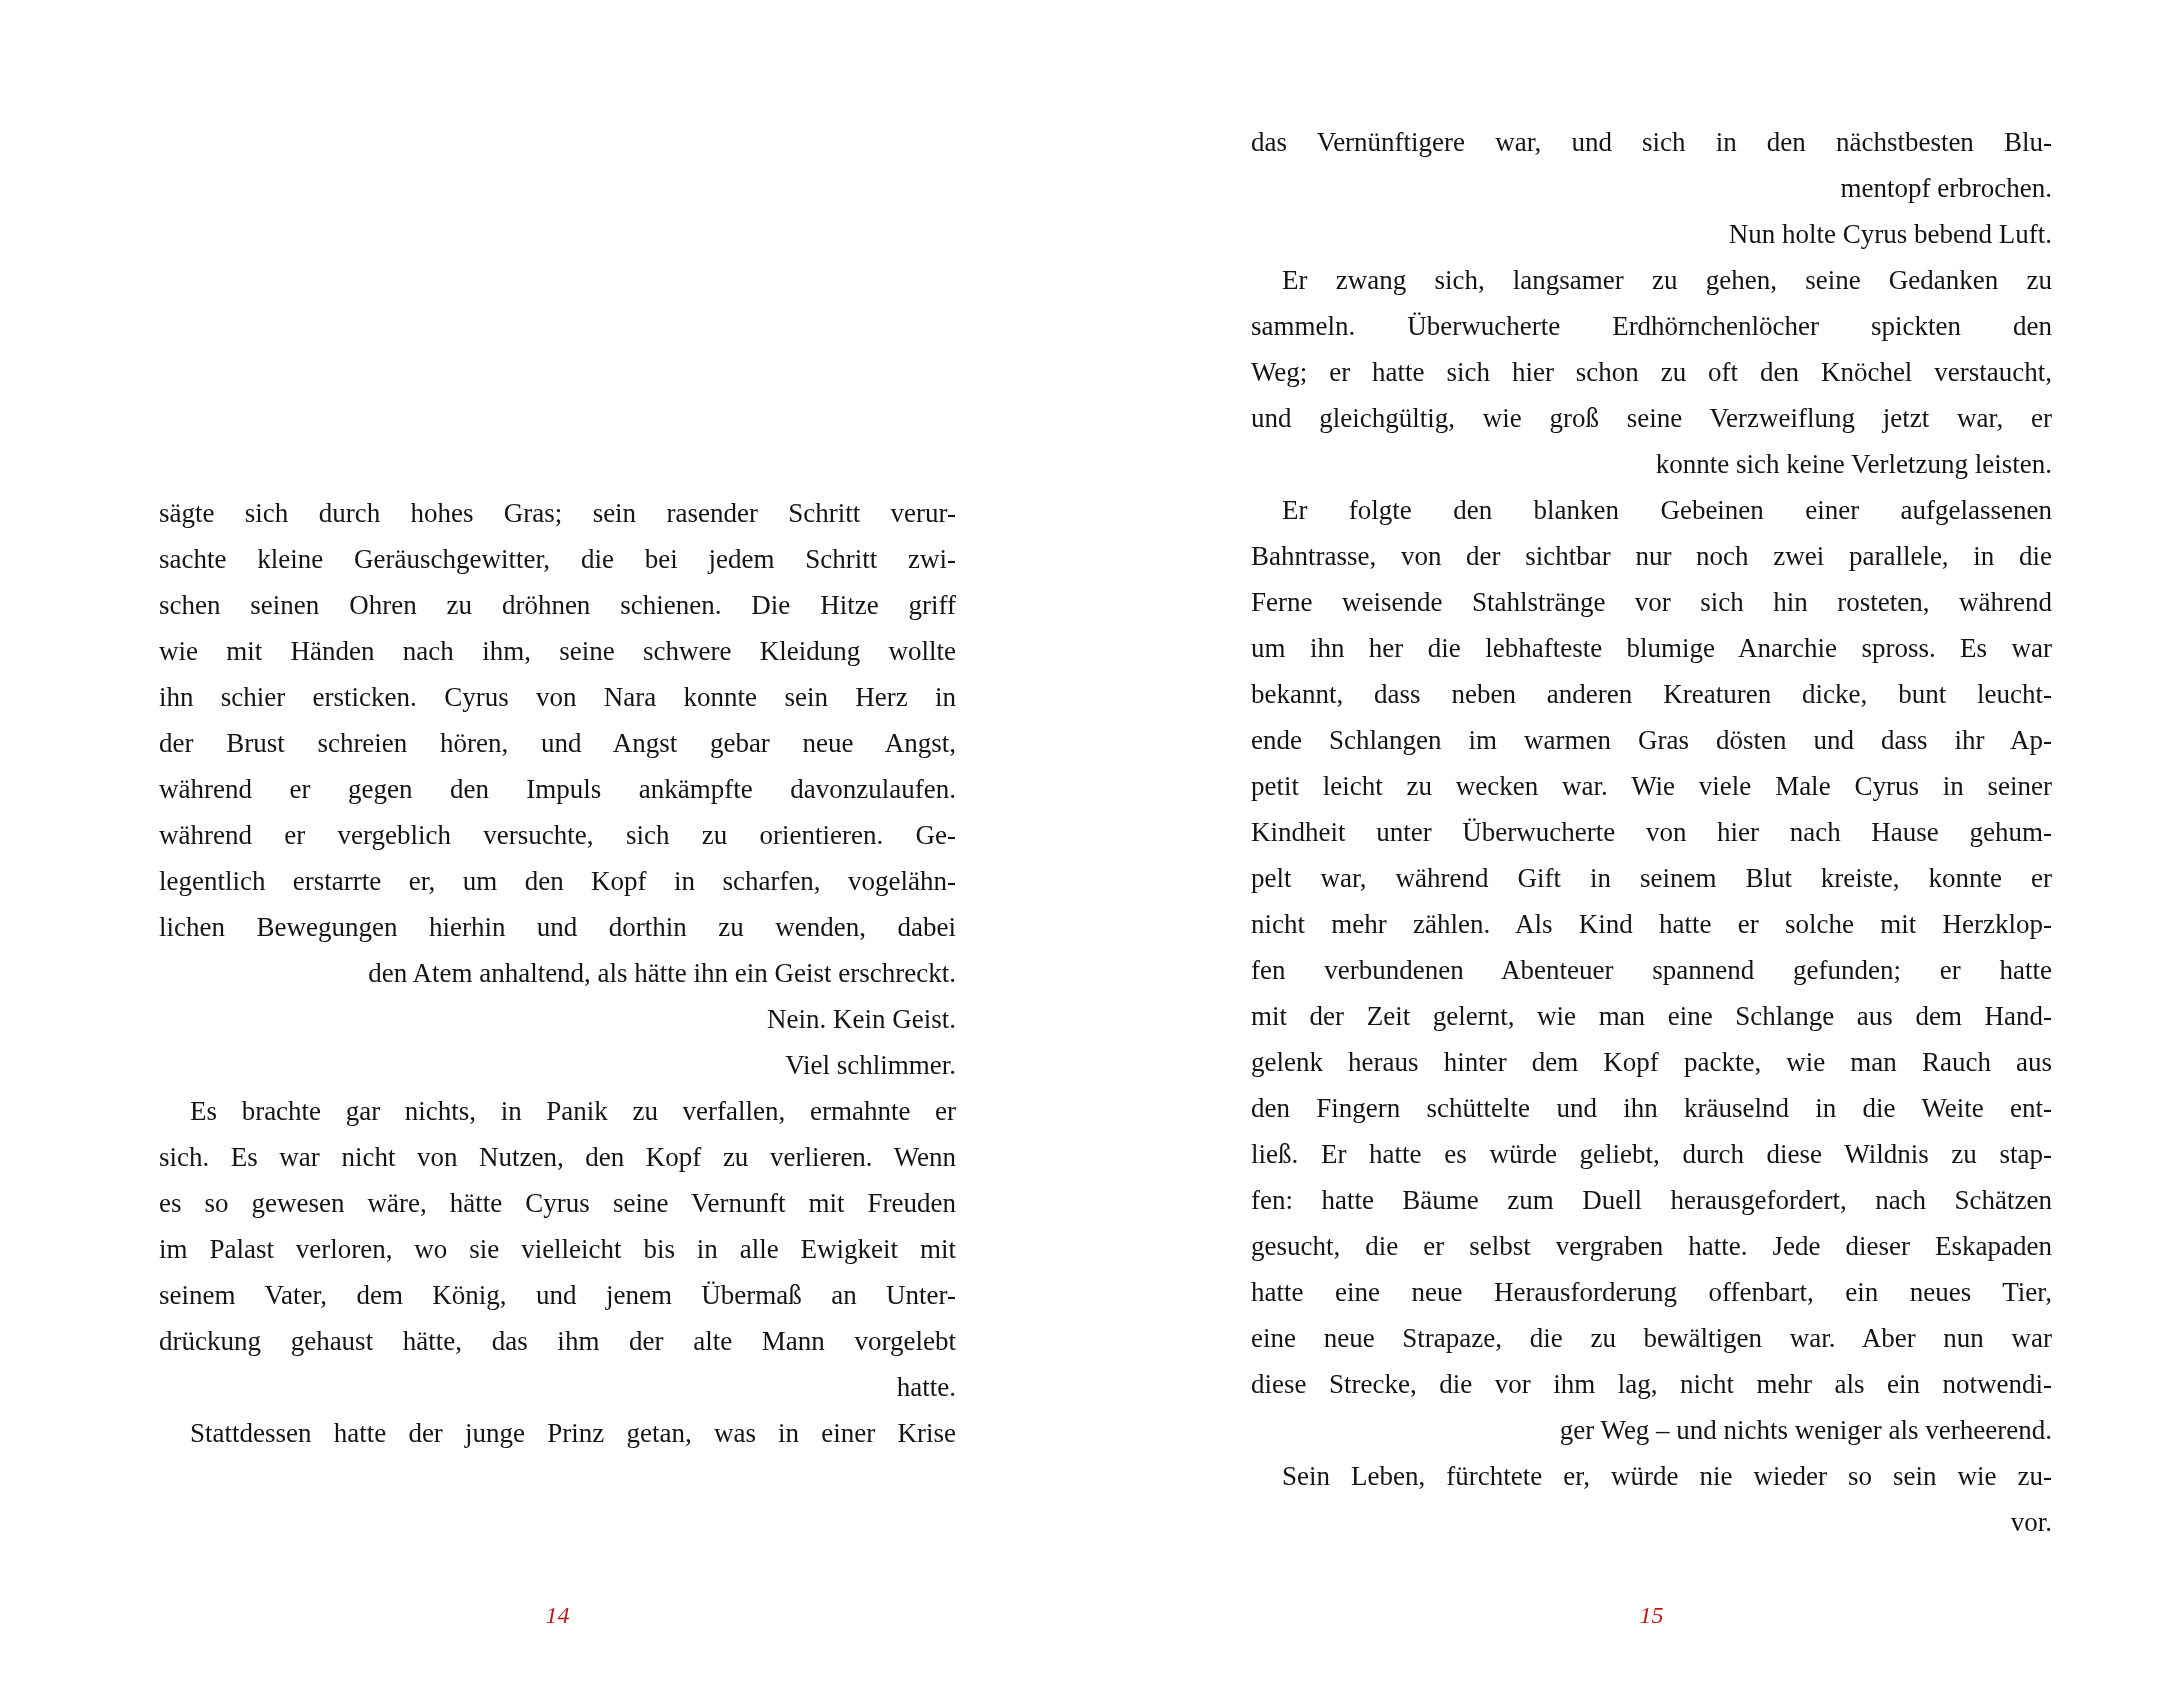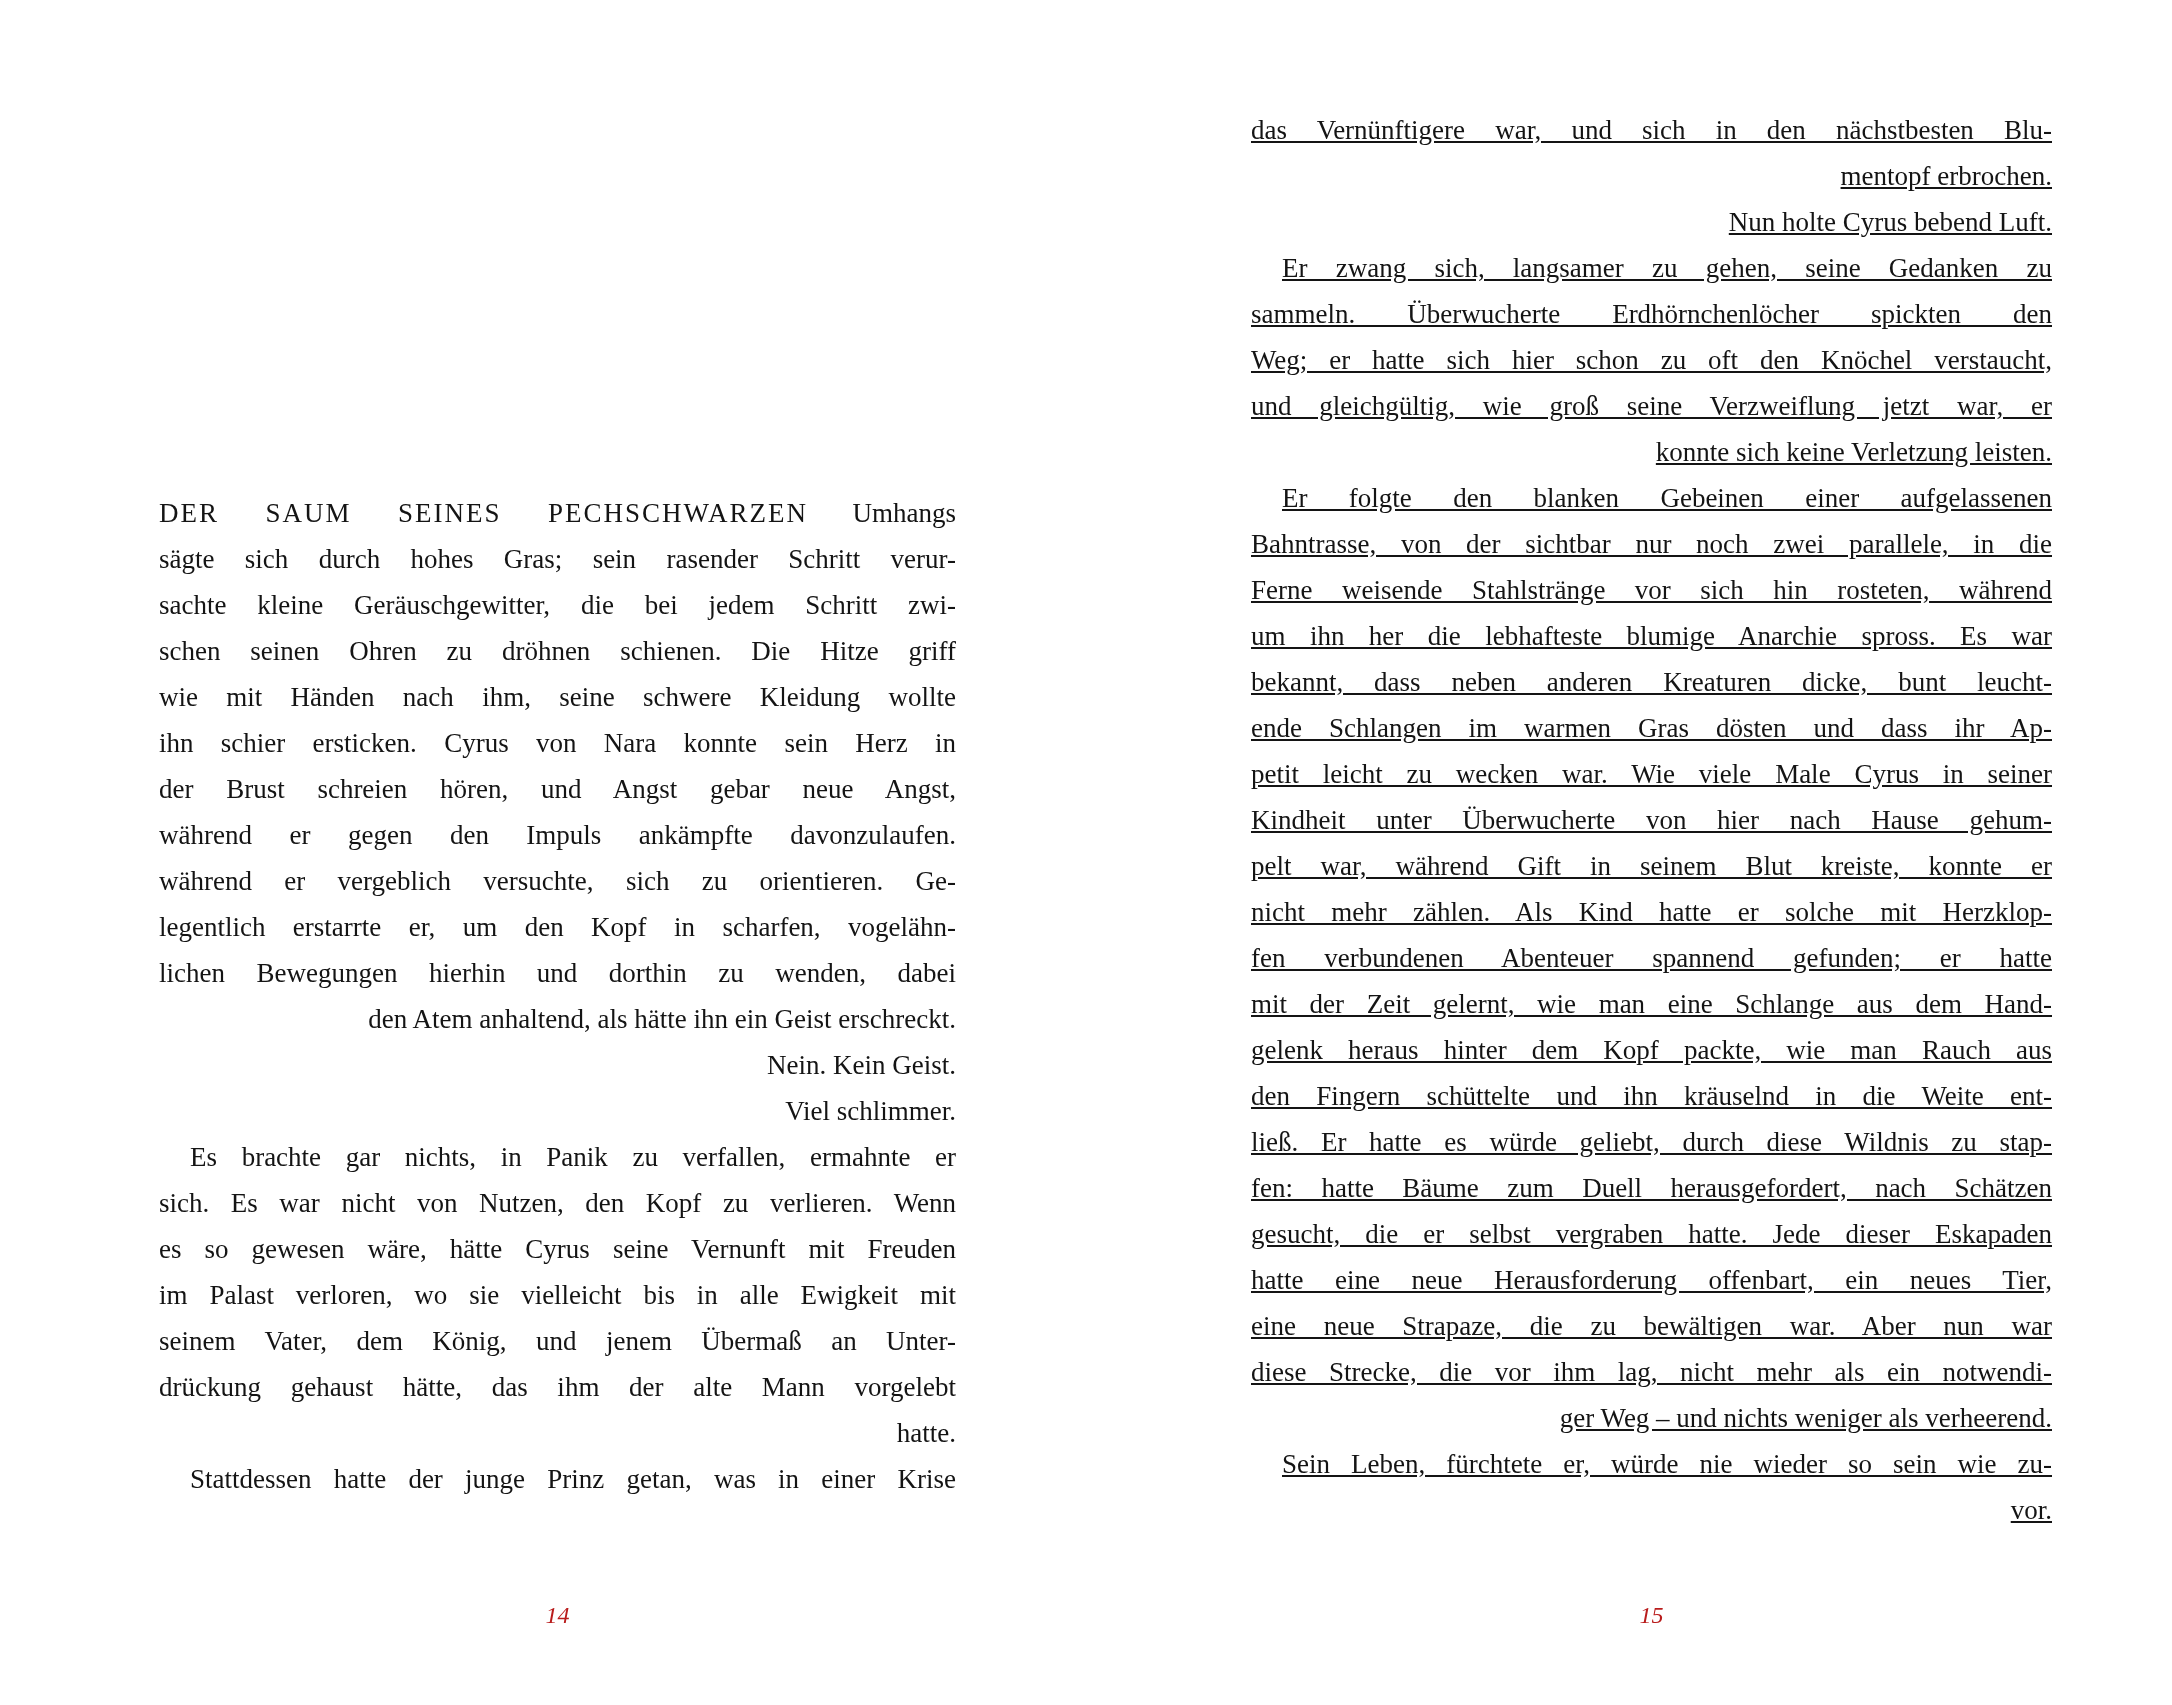--- a/index.html
+++ b/index.html
@@ -15,21 +15,21 @@
     font-family: "Liberation Serif", serif;
     color: #141414;
     overflow: hidden;
   }
   .text-column {
     position: absolute;
     font-size: 27px;
     line-height: 46px;
   }
   .col-left  { left: 159px;  top: 490px; width: 797px; }
-  .col-right { left: 1251px; top: 107px; width: 801px; text-decoration: underline; }
+  .col-right { left: 1251px; top: 119px; width: 801px; }
   .line {
     min-height: 46px;
     text-align: right;
   }
   .line.justify {
     text-align: justify;
     text-align-last: justify;
   }
   .line.indent {
     text-indent: 31px;
@@ -48,21 +48,20 @@
   }
   .page-number.pn-left  { left: 159px;  width: 797px; }
   .page-number.pn-right { left: 1251px; width: 801px; }
 </style>
 </head>
 <body>
 
 <div class="spread">
 
   <div class="text-column col-left" id="left-lines">
-      <div class="line justify"><span class="caps-lead">DER SAUM SEINES PECHSCHWARZEN</span> Umhangs</div>
       <div class="line justify">sägte sich durch hohes Gras; sein rasender Schritt verur-</div>
       <div class="line justify">sachte kleine Geräuschgewitter, die bei jedem Schritt zwi-</div>
       <div class="line justify">schen seinen Ohren zu dröhnen schienen. Die Hitze griff</div>
       <div class="line justify">wie mit Händen nach ihm, seine schwere Kleidung wollte</div>
       <div class="line justify">ihn schier ersticken. Cyrus von Nara konnte sein Herz in</div>
       <div class="line justify">der Brust schreien hören, und Angst gebar neue Angst,</div>
       <div class="line justify">während er gegen den Impuls ankämpfte davonzulaufen.</div>
       <div class="line justify">während er vergeblich versuchte, sich zu orientieren. Ge-</div>
       <div class="line justify">legentlich erstarrte er, um den Kopf in scharfen, vogelähn-</div>
       <div class="line justify">lichen Bewegungen hierhin und dorthin zu wenden, dabei</div>

